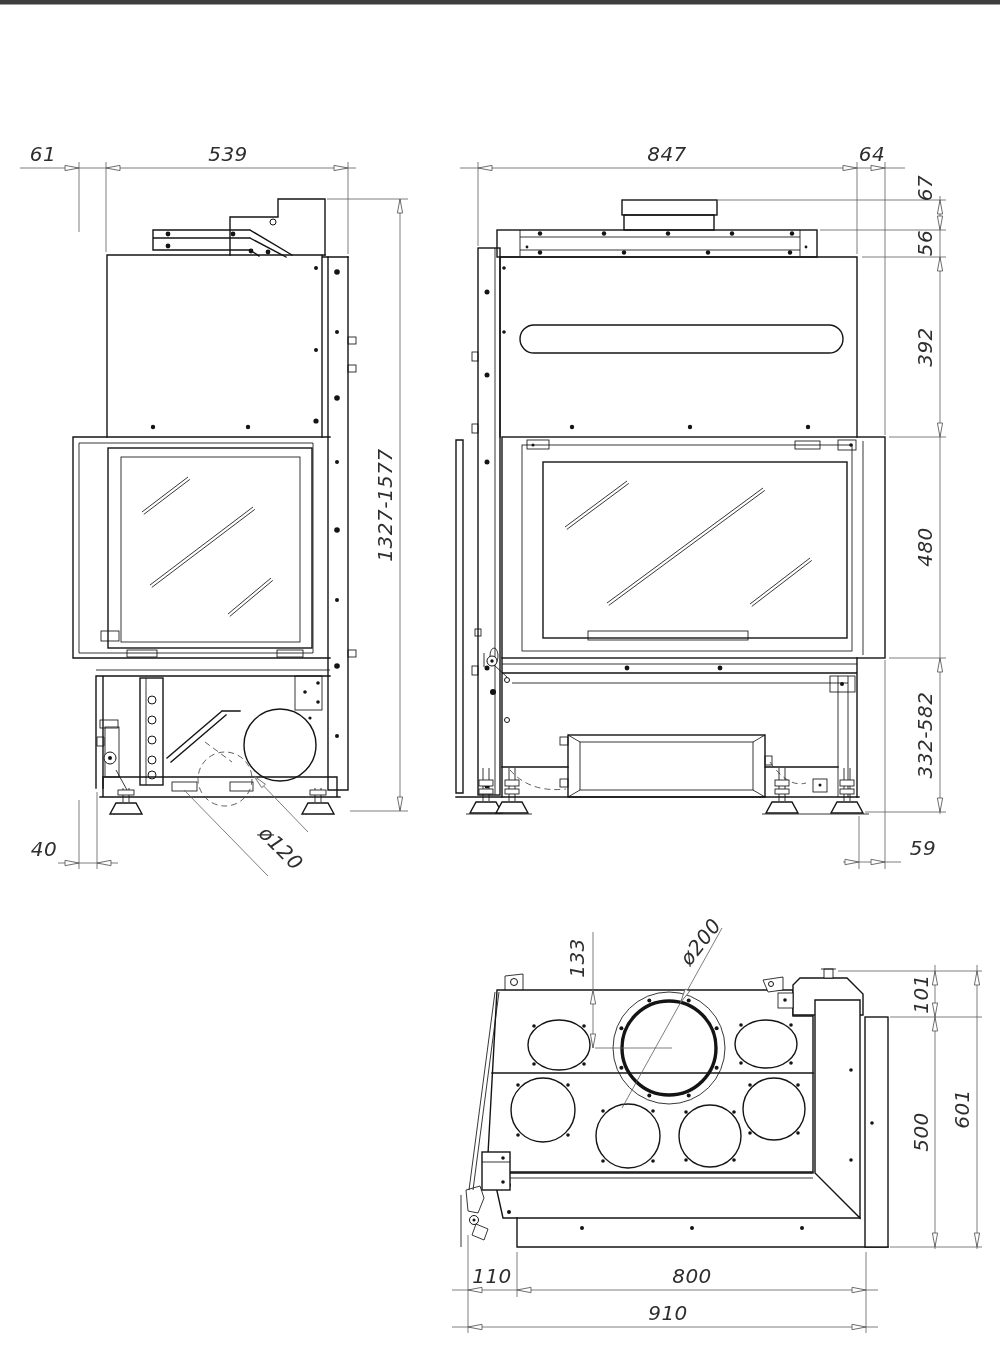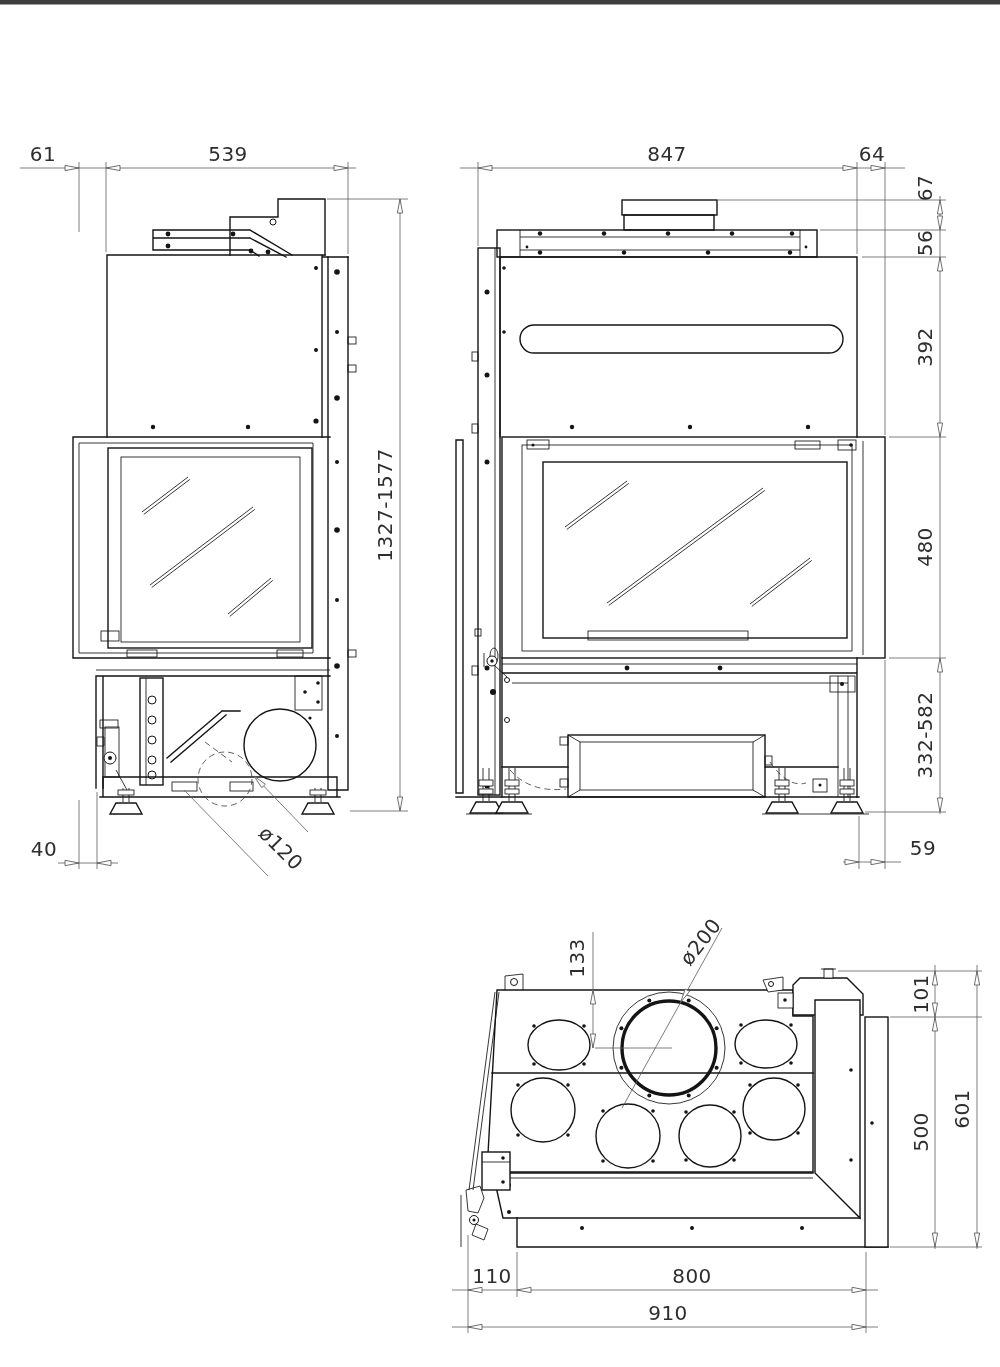--- a/index.html
+++ b/index.html
@@ -1,17 +1,17 @@
 <!DOCTYPE html>
 <html><head>
 <meta charset="utf-8">
 <style>
   html,body{margin:0;padding:0;background:#fff;}
   .page{position:relative;width:1000px;height:1367px;background:#fff;overflow:hidden;
-        font-family:"DejaVu Sans",sans-serif;}
+        font-family:"DejaVu Sans",sans-serif;font-style:italic;}
   svg{display:block;}
   .p  {stroke:#141414;stroke-width:1.4;fill:none;stroke-linecap:square;}
   .t  {stroke:#141414;stroke-width:.85;fill:none;}
   .th {stroke:#141414;stroke-width:3.4;fill:none;}
   .w  {fill:#fff;stroke:#141414;stroke-width:1.4;}
   .wt {fill:#fff;stroke:#141414;stroke-width:.85;}
   .dt {fill:#141414;stroke:none;}
   .o  {fill:#fff;stroke:#141414;stroke-width:1;}
   .d  {stroke:#5d5d5d;stroke-width:.8;fill:none;}
   .a  {stroke:#5d5d5d;stroke-width:.9;fill:#fff;}

